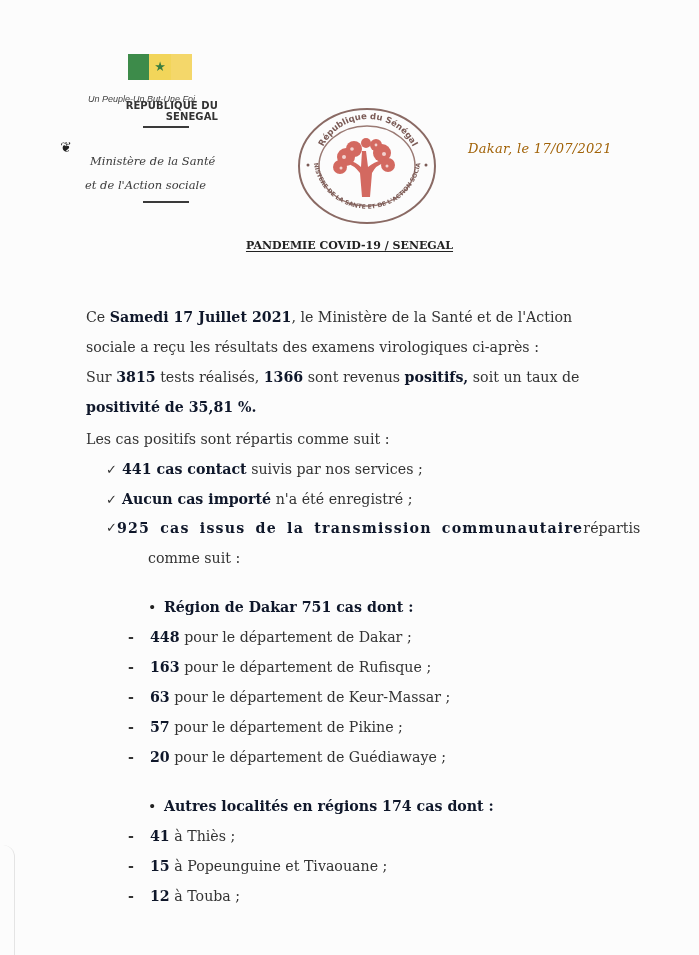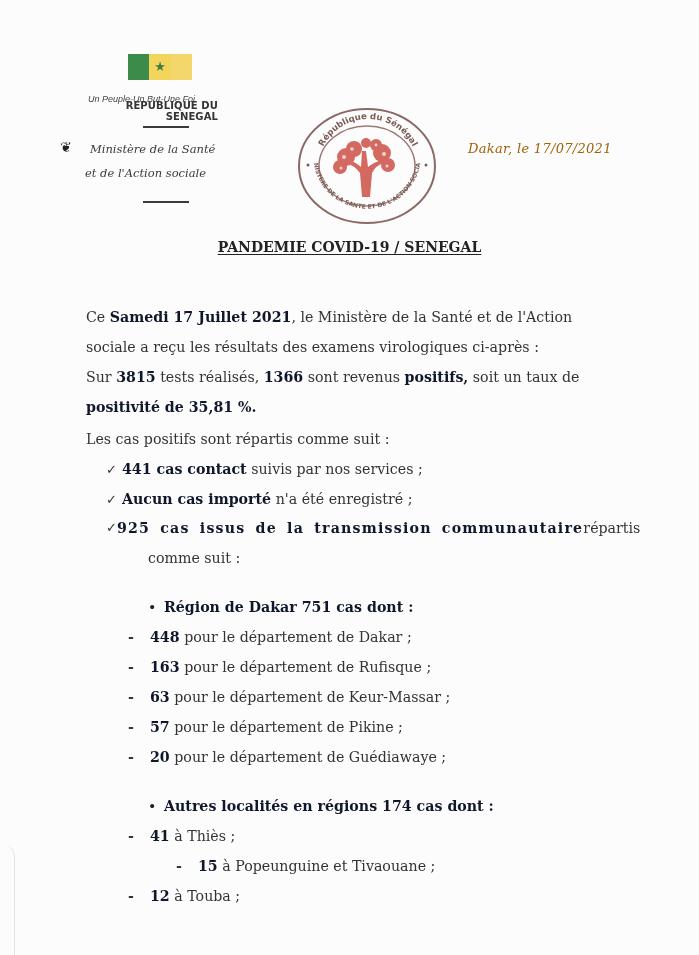--- a/index.html
+++ b/index.html
@@ -50,37 +50,37 @@
       position: absolute; height: 2px; background: #3a3a3a;
     }
     .ministry-logo {
       position: absolute; left: 60px; top: 139px;
       font-size: 14px; color: #222;
       font-family: "DejaVu Sans", sans-serif;
     }
     .ministry-line {
       position: absolute;
       font-family: "DejaVu Serif", serif; font-style: italic;
-      font-size: 11.5px; color: #3a3a3a;
+      font-size: 11.5px; color: #3a3a3a; margin-top: 12px;
     }
     
     .seal {
       position: absolute; left: 296px; top: 107px;
       width: 142px; height: 118px;
     }
     .date {
       position: absolute; left: 468px; top: 141px;
       font-family: "DejaVu Serif", serif; font-style: italic;
       font-size: 13px; color: #a16207; letter-spacing: 0.3px;
     }
     
     .title {
       position: absolute; left: 0; width: 699px; text-align: center;
       font-family: "DejaVu Serif", serif; font-weight: bold;
-      font-size: 14px; color: #222;
+      font-size: 11px; color: #222;
     }
     .title span { text-decoration: underline; text-underline-offset: 2px; }
     
     .line {
       position: absolute; white-space: nowrap;
       font-family: "DejaVu Serif", serif;
       font-size: 14.2px; color: #333;
     }
     .line b { color: #0f172a; }
     .check {
@@ -181,17 +181,17 @@
 
   <div class="line" style="left:148px; top:599px;"><span class="dot">•</span><b>Région de Dakar 751 cas dont :</b></div>
   <div class="line" style="left:128px; top:629px;"><span class="dash">-</span><b>448</b><span> pour le département de Dakar ;</span></div>
   <div class="line" style="left:128px; top:659px;"><span class="dash">-</span><b>163</b><span> pour le département de Rufisque ;</span></div>
   <div class="line" style="left:128px; top:689px;"><span class="dash">-</span><b>63</b><span> pour le département de Keur-Massar ;</span></div>
   <div class="line" style="left:128px; top:719px;"><span class="dash">-</span><b>57</b><span> pour le département de Pikine ;</span></div>
   <div class="line" style="left:128px; top:749px;"><span class="dash">-</span><b>20</b><span> pour le département de Guédiawaye ;</span></div>
 
   <div class="line" style="left:148px; top:798px;"><span class="dot">•</span><b>Autres localités en régions 174 cas dont :</b></div>
   <div class="line" style="left:128px; top:828px;"><span class="dash">-</span><b>41</b><span> à Thiès ;</span></div>
-  <div class="line" style="left:128px; top:858px;margin-left:48px;"><span class="dash">-</span><b>15</b><span> à Popeunguine et Tivaouane ;</span></div>
+  <div class="line" style="left:128px; top:858px;"><span class="dash">-</span><b>15</b><span> à Popeunguine et Tivaouane ;</span></div>
   <div class="line" style="left:128px; top:888px;"><span class="dash">-</span><b>12</b><span> à Touba ;</span></div>
 
   <div class="corner-edge"></div>
 </div>
 
 </body></html>

